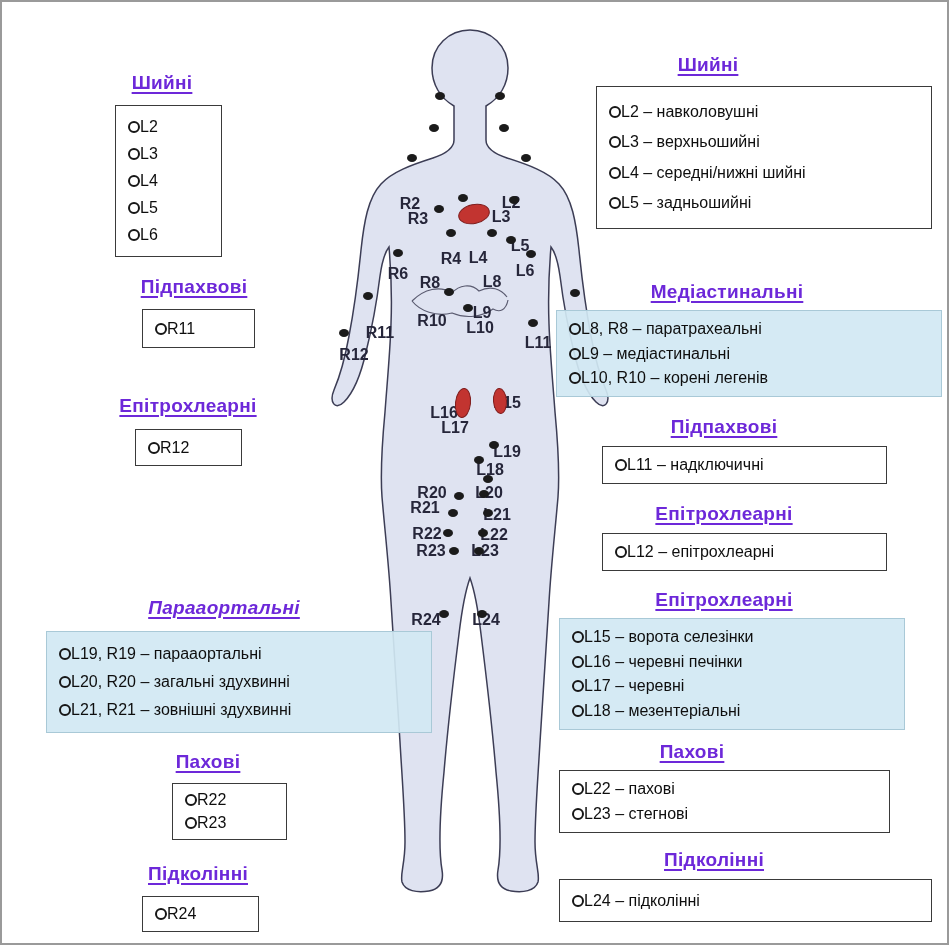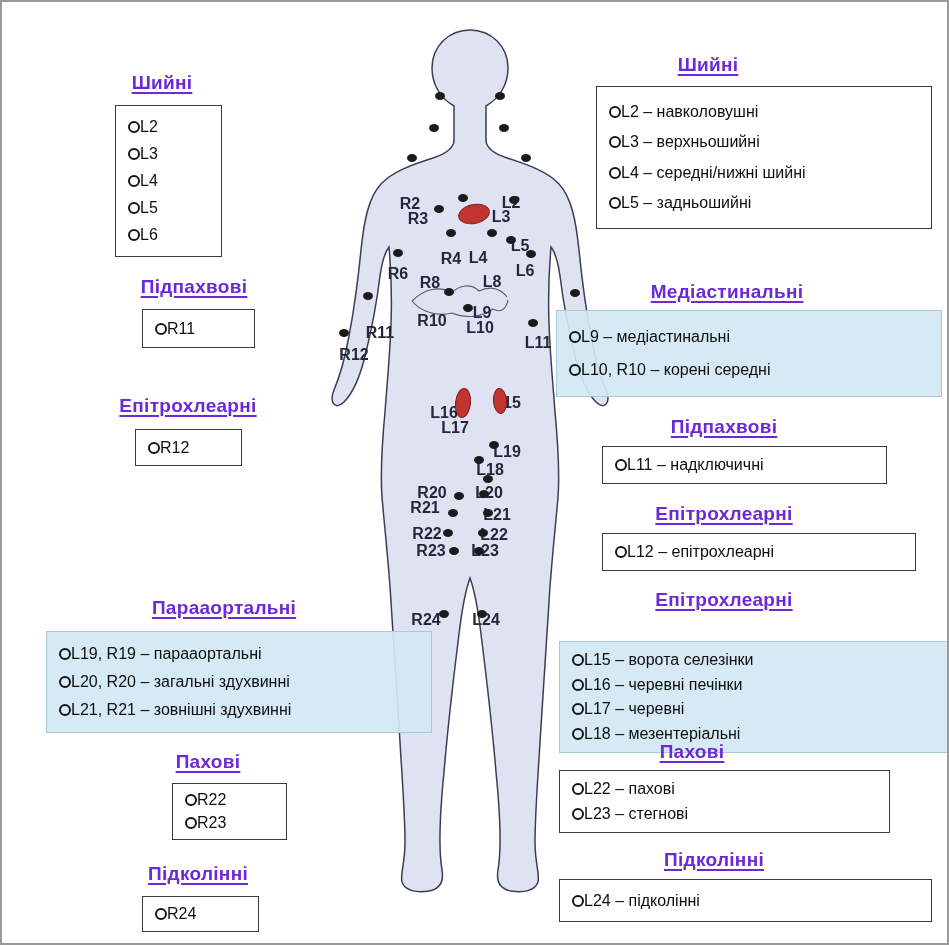--- a/index.html
+++ b/index.html
@@ -130,21 +130,21 @@
         <div class="item-label">R11</div>
       </div>
     </div>
     <div class="panel-title" style="left: 186px; top: 393px;">Епітрохлеарні</div>
     <div class="panel-box" style="left: 133px; top: 427px; width: 107px; height: 37px;">
       <div class="panel-item">
         <div class="bullet-circle"></div>
         <div class="item-label">R12</div>
       </div>
     </div>
-    <div class="panel-title" style="left: 222px; top: 595px;">Парааортальні</div>
+    <div class="panel-title" style="left: 222px; top: 595px; font-style: italic;">Парааортальні</div>
     <div class="panel-box highlight" style="left: 44px; top: 629px; width: 386px; height: 102px;">
       <div class="panel-item">
         <div class="bullet-circle"></div>
         <div class="item-label">L19, R19 – парааортальні</div>
       </div>
       <div class="panel-item">
         <div class="bullet-circle"></div>
         <div class="item-label">L20, R20 – загальні здухвинні</div>
       </div>
       <div class="panel-item">
@@ -186,43 +186,47 @@
       </div>
       <div class="panel-item">
         <div class="bullet-circle"></div>
         <div class="item-label">L5 – задньошийні</div>
       </div>
     </div>
     <div class="panel-title" style="left: 725px; top: 279px;">Медіастинальні</div>
     <div class="panel-box highlight" style="left: 554px; top: 308px; width: 386px; height: 87px;">
       <div class="panel-item">
         <div class="bullet-circle"></div>
+        <div class="item-label">L8, R8 – паратрахеальні</div>
+      </div>
+      <div class="panel-item">
+        <div class="bullet-circle"></div>
         <div class="item-label">L9 – медіастинальні</div>
       </div>
       <div class="panel-item">
         <div class="bullet-circle"></div>
-        <div class="item-label">L10, R10 – корені середні</div>
+        <div class="item-label">L10, R10 – корені легенів</div>
       </div>
     </div>
     <div class="panel-title" style="left: 722px; top: 414px;">Підпахвові</div>
     <div class="panel-box" style="left: 600px; top: 444px; width: 285px; height: 38px;">
       <div class="panel-item">
         <div class="bullet-circle"></div>
         <div class="item-label">L11 – надключичні</div>
       </div>
     </div>
     <div class="panel-title" style="left: 722px; top: 501px;">Епітрохлеарні</div>
-    <div class="panel-box" style="left: 600px; top: 531px; width: 314px; height: 38px;">
+    <div class="panel-box" style="left: 600px; top: 531px; width: 285px; height: 38px;">
       <div class="panel-item">
         <div class="bullet-circle"></div>
         <div class="item-label">L12 – епітрохлеарні</div>
       </div>
     </div>
     <div class="panel-title" style="left: 722px; top: 587px;">Епітрохлеарні</div>
-    <div class="panel-box highlight" style="left: 557px; top: 616px; width: 389px; height: 112px; margin-top: 23px;">
+    <div class="panel-box highlight" style="left: 557px; top: 616px; width: 346px; height: 112px;">
       <div class="panel-item">
         <div class="bullet-circle"></div>
         <div class="item-label">L15 – ворота селезінки</div>
       </div>
       <div class="panel-item">
         <div class="bullet-circle"></div>
         <div class="item-label">L16 – черевні печінки</div>
       </div>
       <div class="panel-item">
         <div class="bullet-circle"></div>

